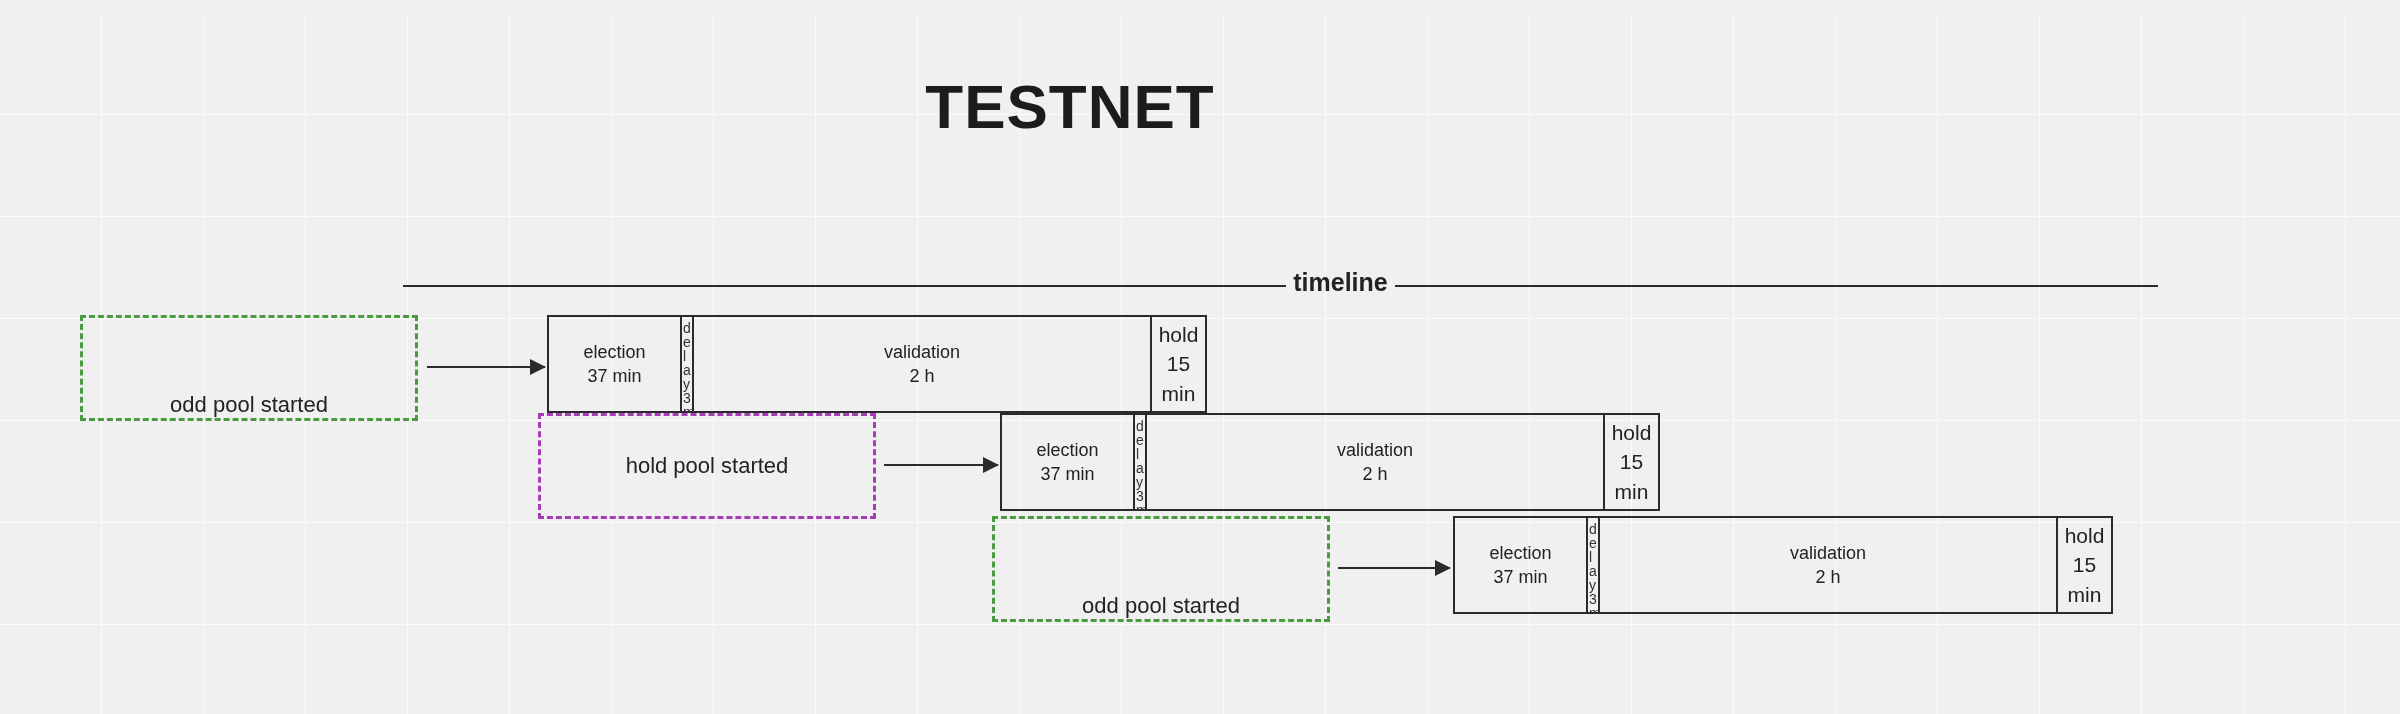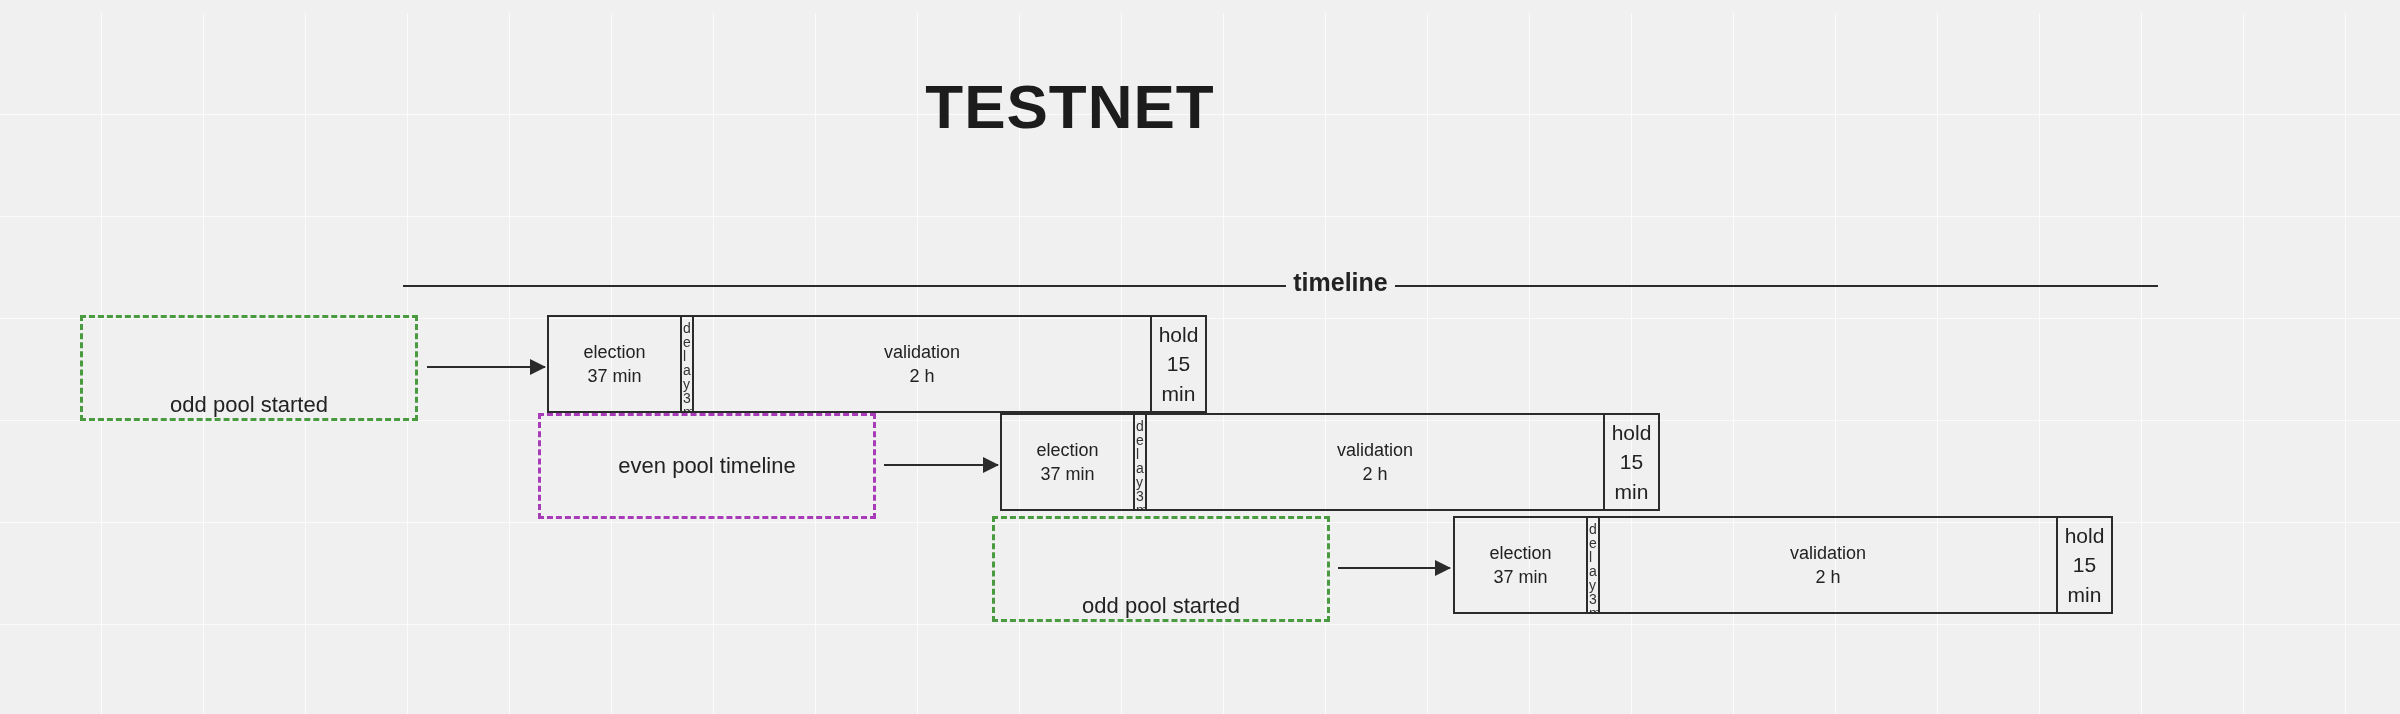--- a/index.html
+++ b/index.html
@@ -129,21 +129,21 @@
     <span class="l2">2 h</span>
   </div>
 
   <div class="box hold" style="left:1150px; top:302px; width:57px; height:98px;">
     <span>hold</span>
     <span class="l2">15</span>
     <span class="l2">min</span>
   </div>
 
   <div class="trigger purple" style="left:538px; top:400px; width:338px; height:106px;">
-    <span>even pool timeline</span>
+    <span>hold pool started</span>
   </div>
   <div class="arrow" style="left:884px; top:451px; width:114px;"></div>
 
   <div class="box" style="left:1000px; top:400px; width:135px; height:98px;">
     <span>election</span>
     <span class="l2">37 min</span>
   </div>
 
   <div class="box delay" style="left:1133px; top:400px; width:14px; height:98px;"><span>delay</span><span>3 min</span></div>
 

